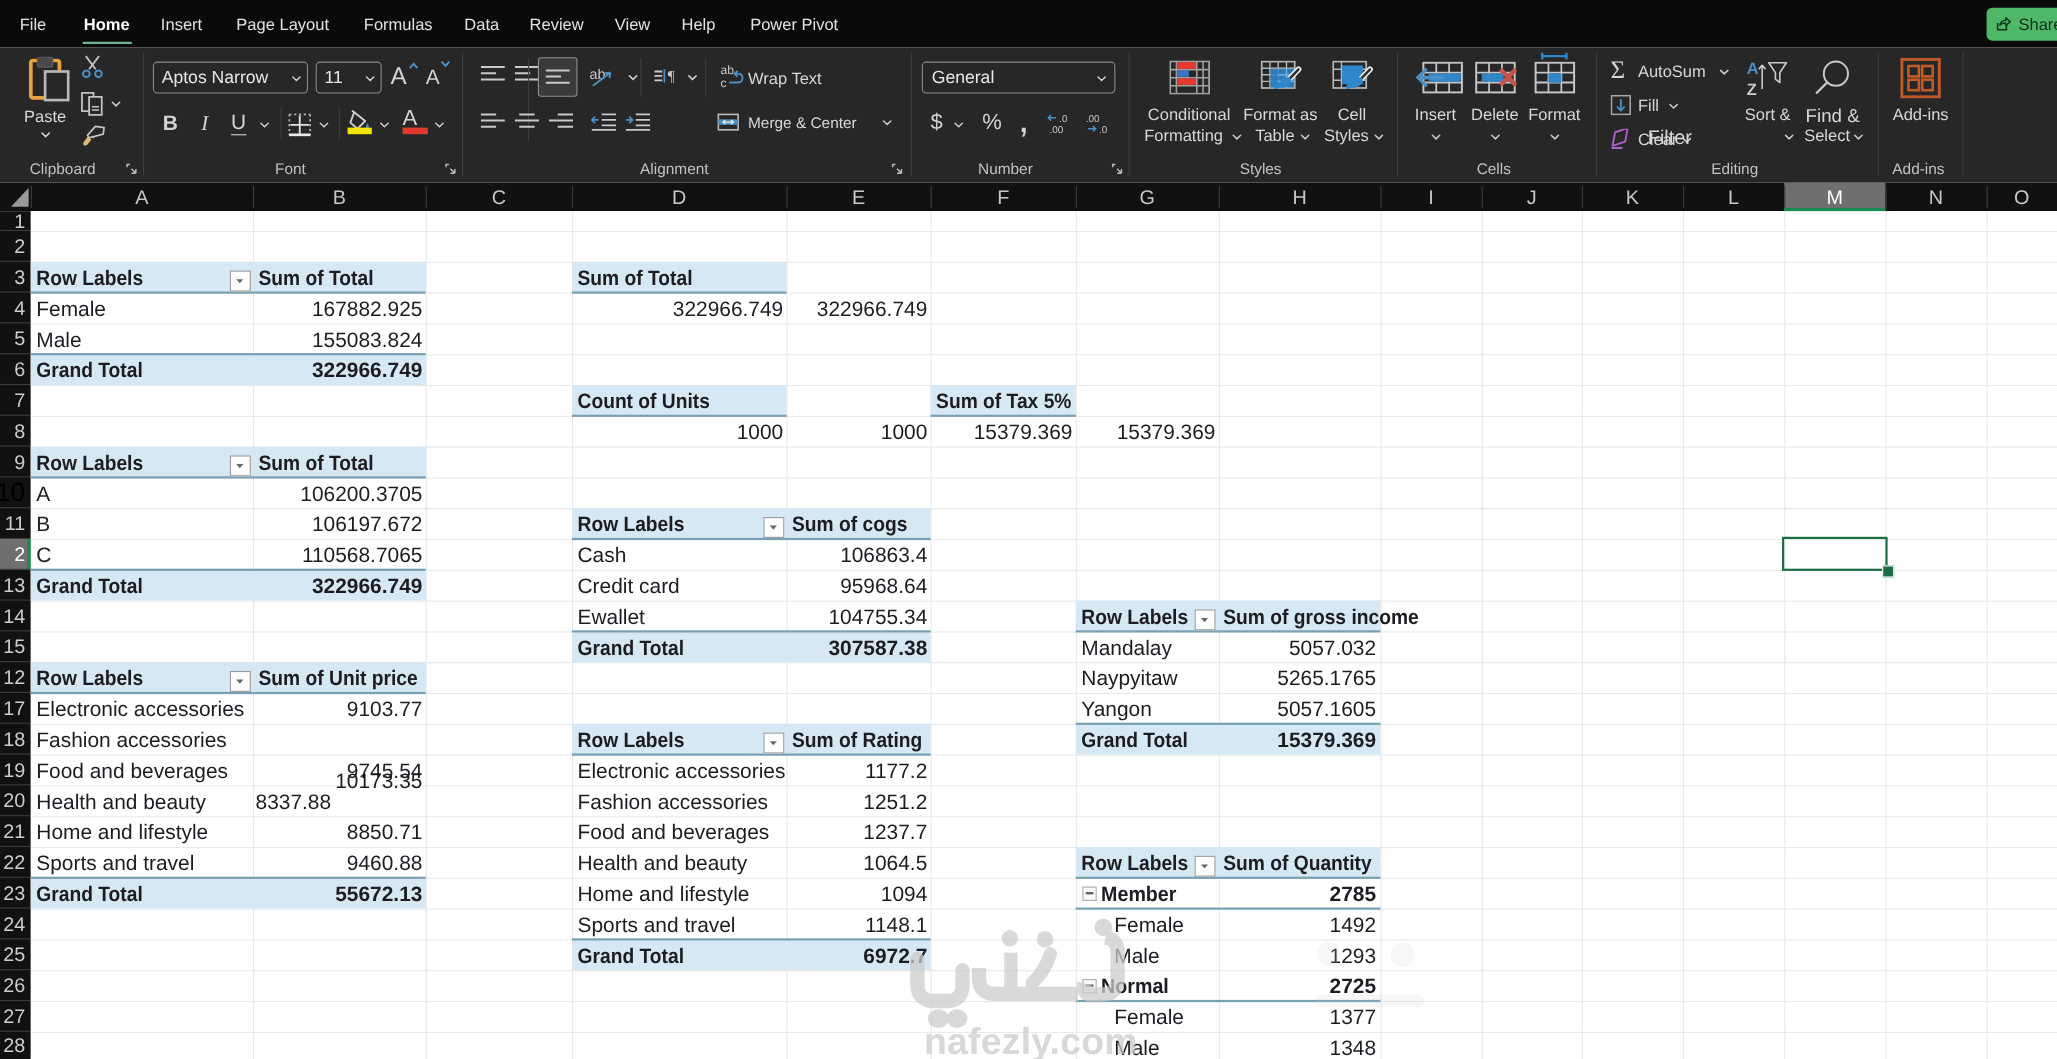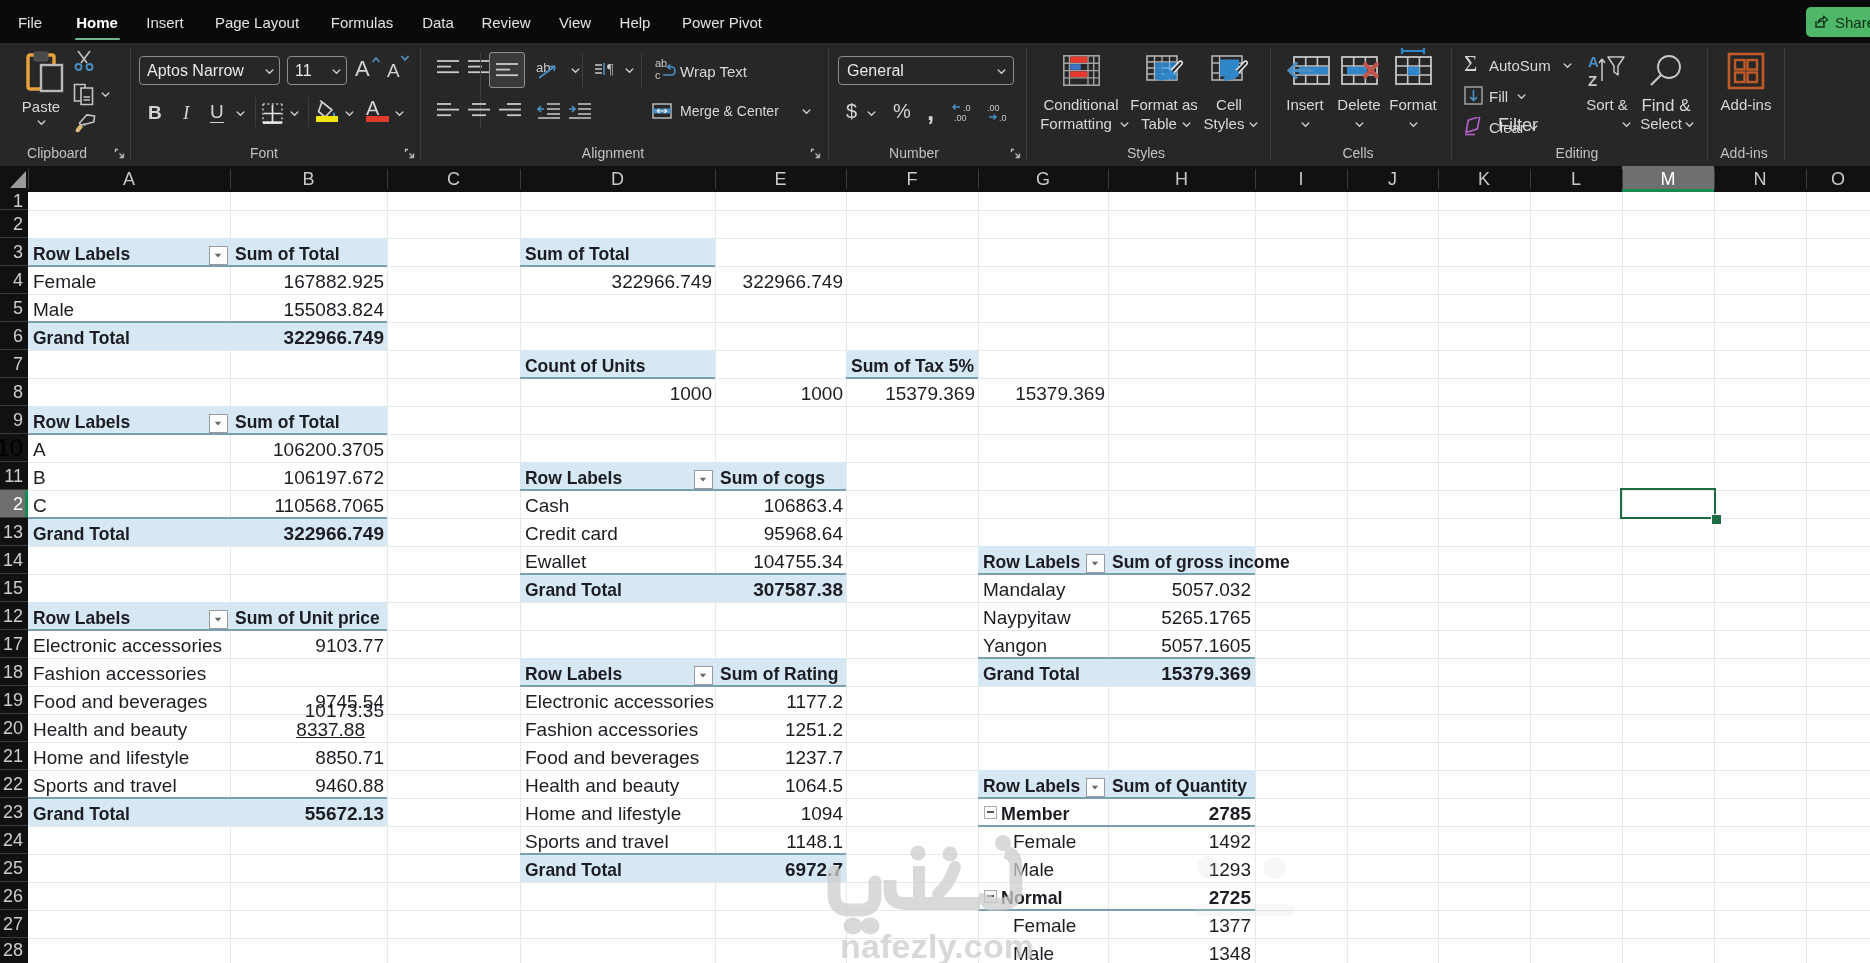--- a/index.html
+++ b/index.html
@@ -541,21 +541,21 @@
     <div class="ct b" style="right:1486px;top:520px;">322966.749</div>
     <div class="ct b" style="left:33px;top:604px;transform:scaleX(0.92);transform-origin:0 50%;">Row Labels</div>
     <div class="ct b" style="left:235px;top:604px;transform:scaleX(0.92);transform-origin:0 50%;">Sum of Unit price</div>
     <div class="ct" style="left:33px;top:632px;">Electronic accessories</div>
     <div class="ct" style="right:1486px;top:632px;">9103.77</div>
     <div class="ct" style="left:33px;top:660px;">Fashion accessories</div>
     <div class="ct" style="right:1486px;top:697px;">10173.35</div>
     <div class="ct" style="left:33px;top:688px;">Food and beverages</div>
     <div class="ct" style="right:1486px;top:688px;">9745.54</div>
     <div class="ct" style="left:33px;top:716px;">Health and beauty</div>
-    <div class="ct" style="right:1505px;top:716px;text-decoration:underline;">8337.88</div>
+    <div class="ct" style="right:1569px;top:716px;">8337.88</div>
     <div class="ct" style="left:33px;top:744px;">Home and lifestyle</div>
     <div class="ct" style="right:1486px;top:744px;">8850.71</div>
     <div class="ct" style="left:33px;top:772px;">Sports and travel</div>
     <div class="ct" style="right:1486px;top:772px;">9460.88</div>
     <div class="ct b" style="left:33px;top:800px;transform:scaleX(0.92);transform-origin:0 50%;">Grand Total</div>
     <div class="ct b" style="right:1486px;top:800px;">55672.13</div>
     <div class="ct b" style="left:525px;top:240px;transform:scaleX(0.92);transform-origin:0 50%;">Sum of Total</div>
     <div class="ct" style="right:1158px;top:268px;">322966.749</div>
     <div class="ct" style="right:1027px;top:268px;">322966.749</div>
     <div class="ct b" style="left:525px;top:352px;transform:scaleX(0.92);transform-origin:0 50%;">Count of Units</div>

